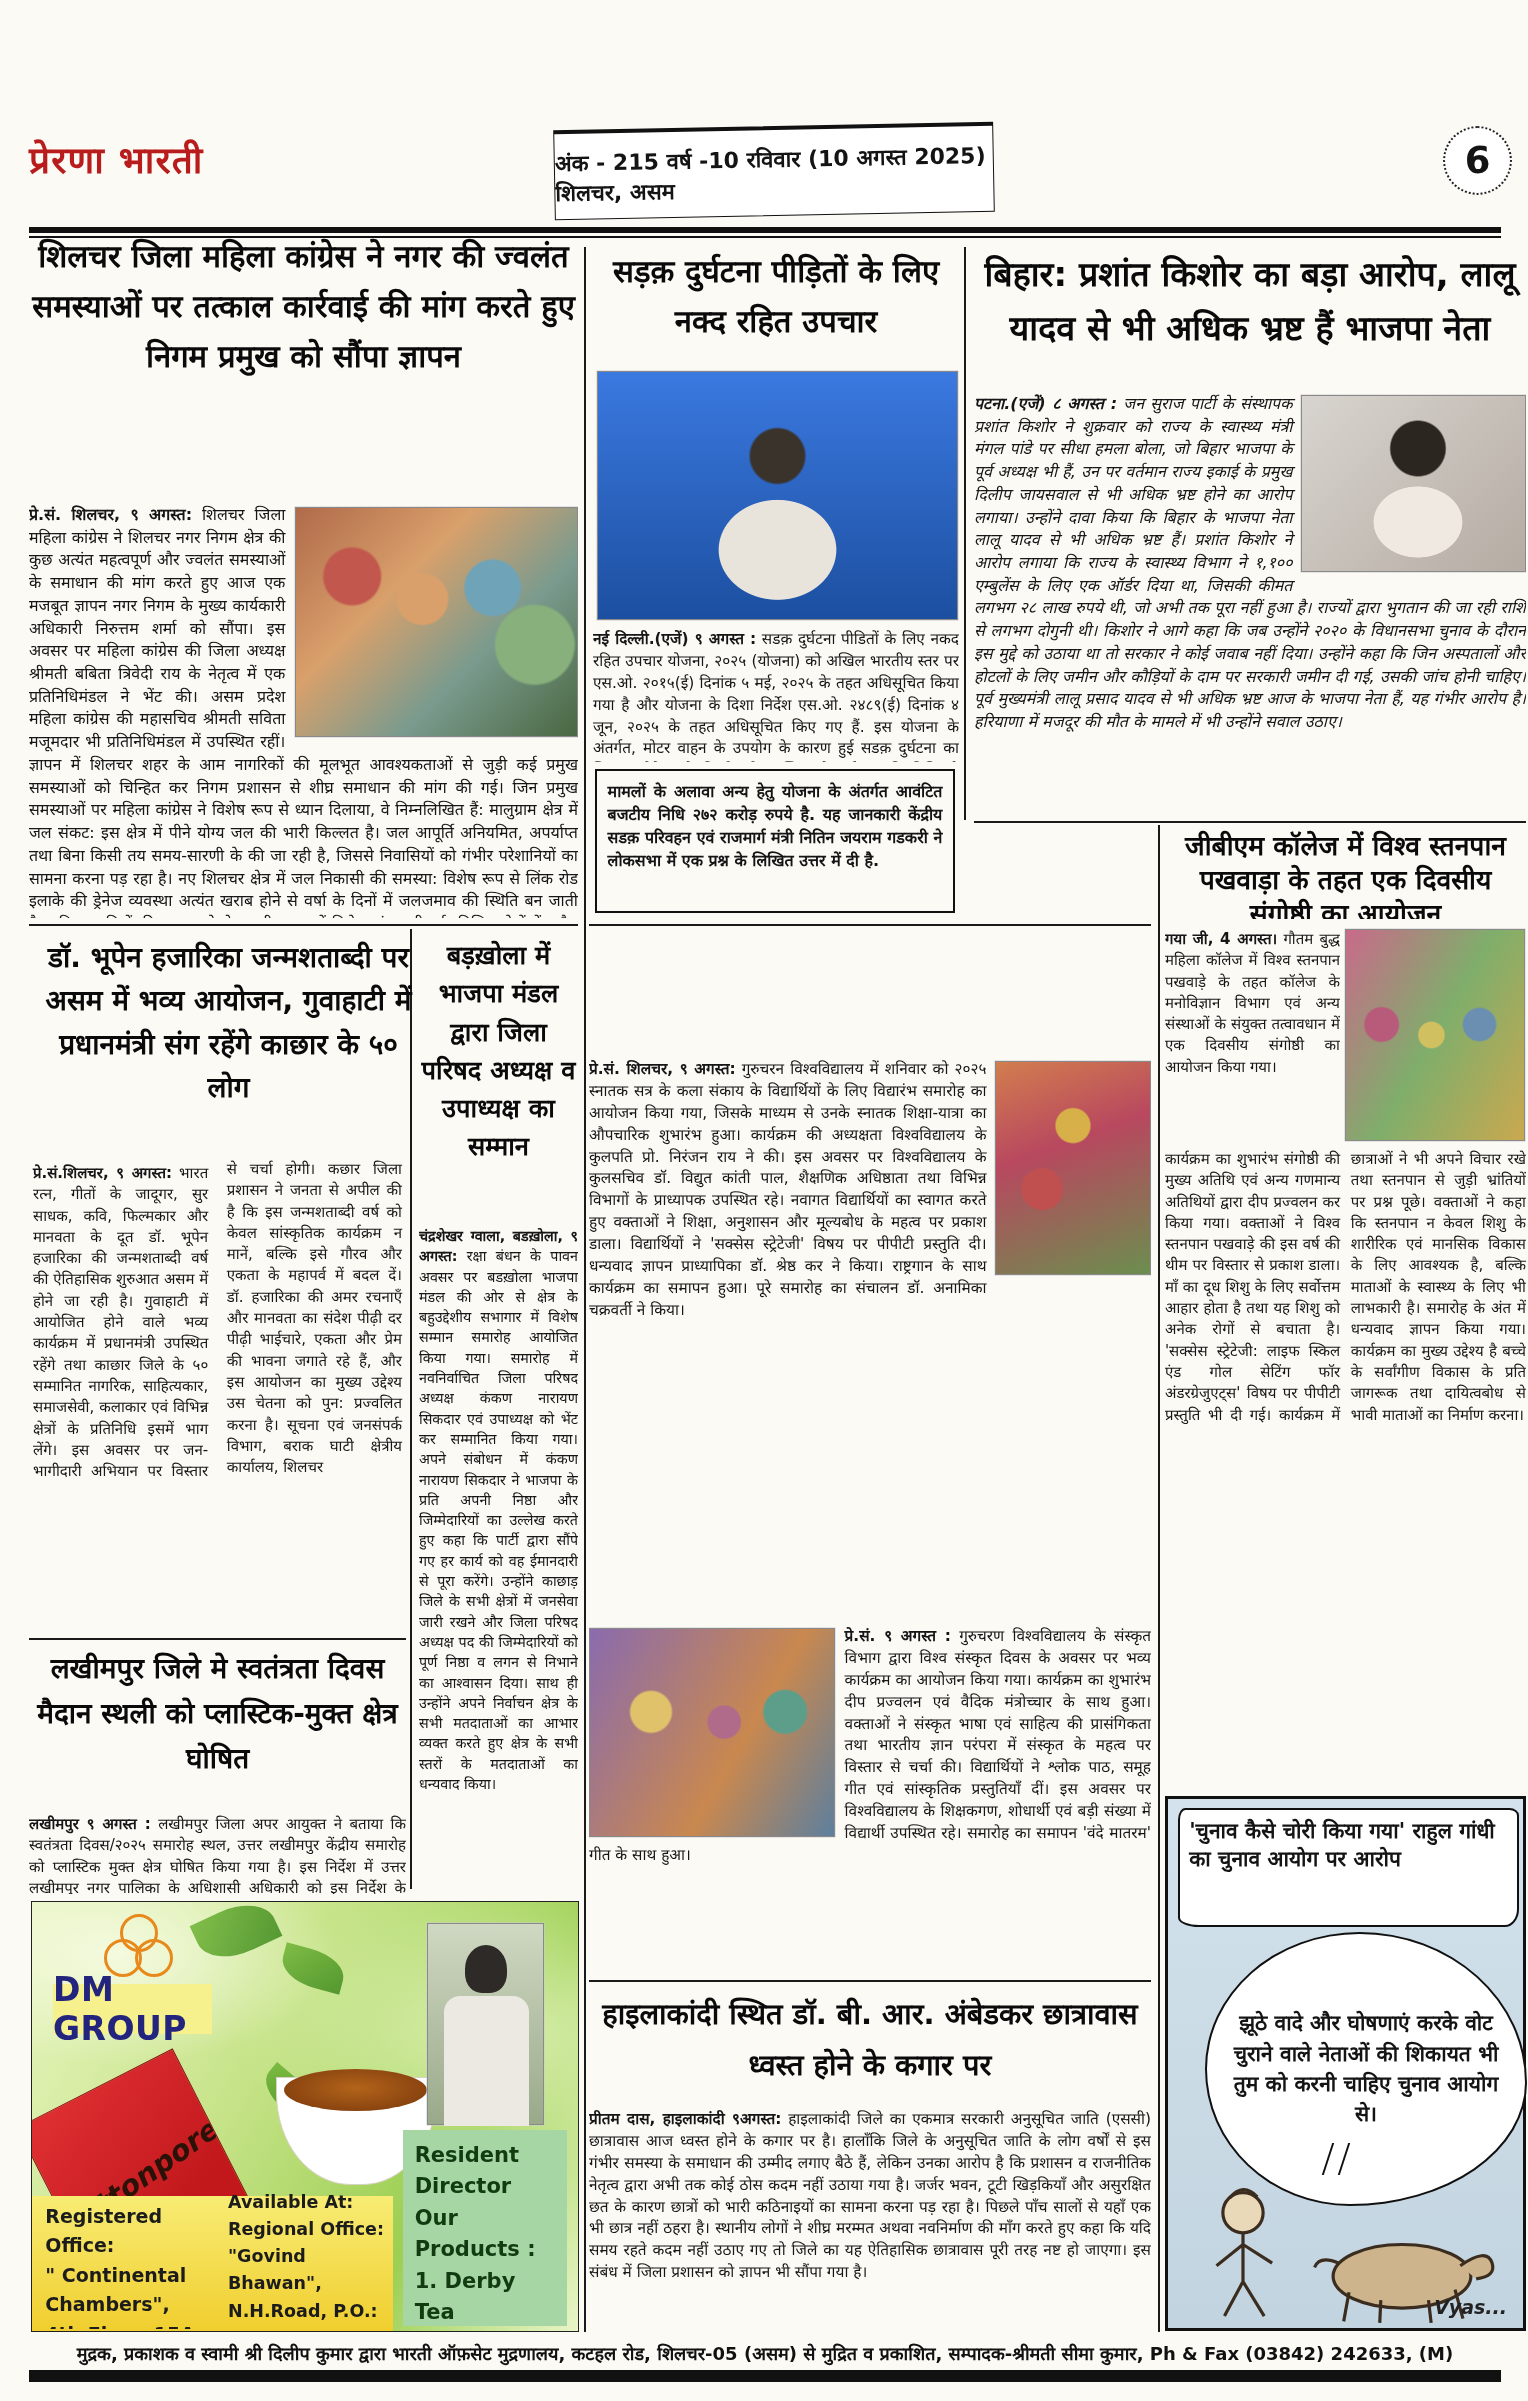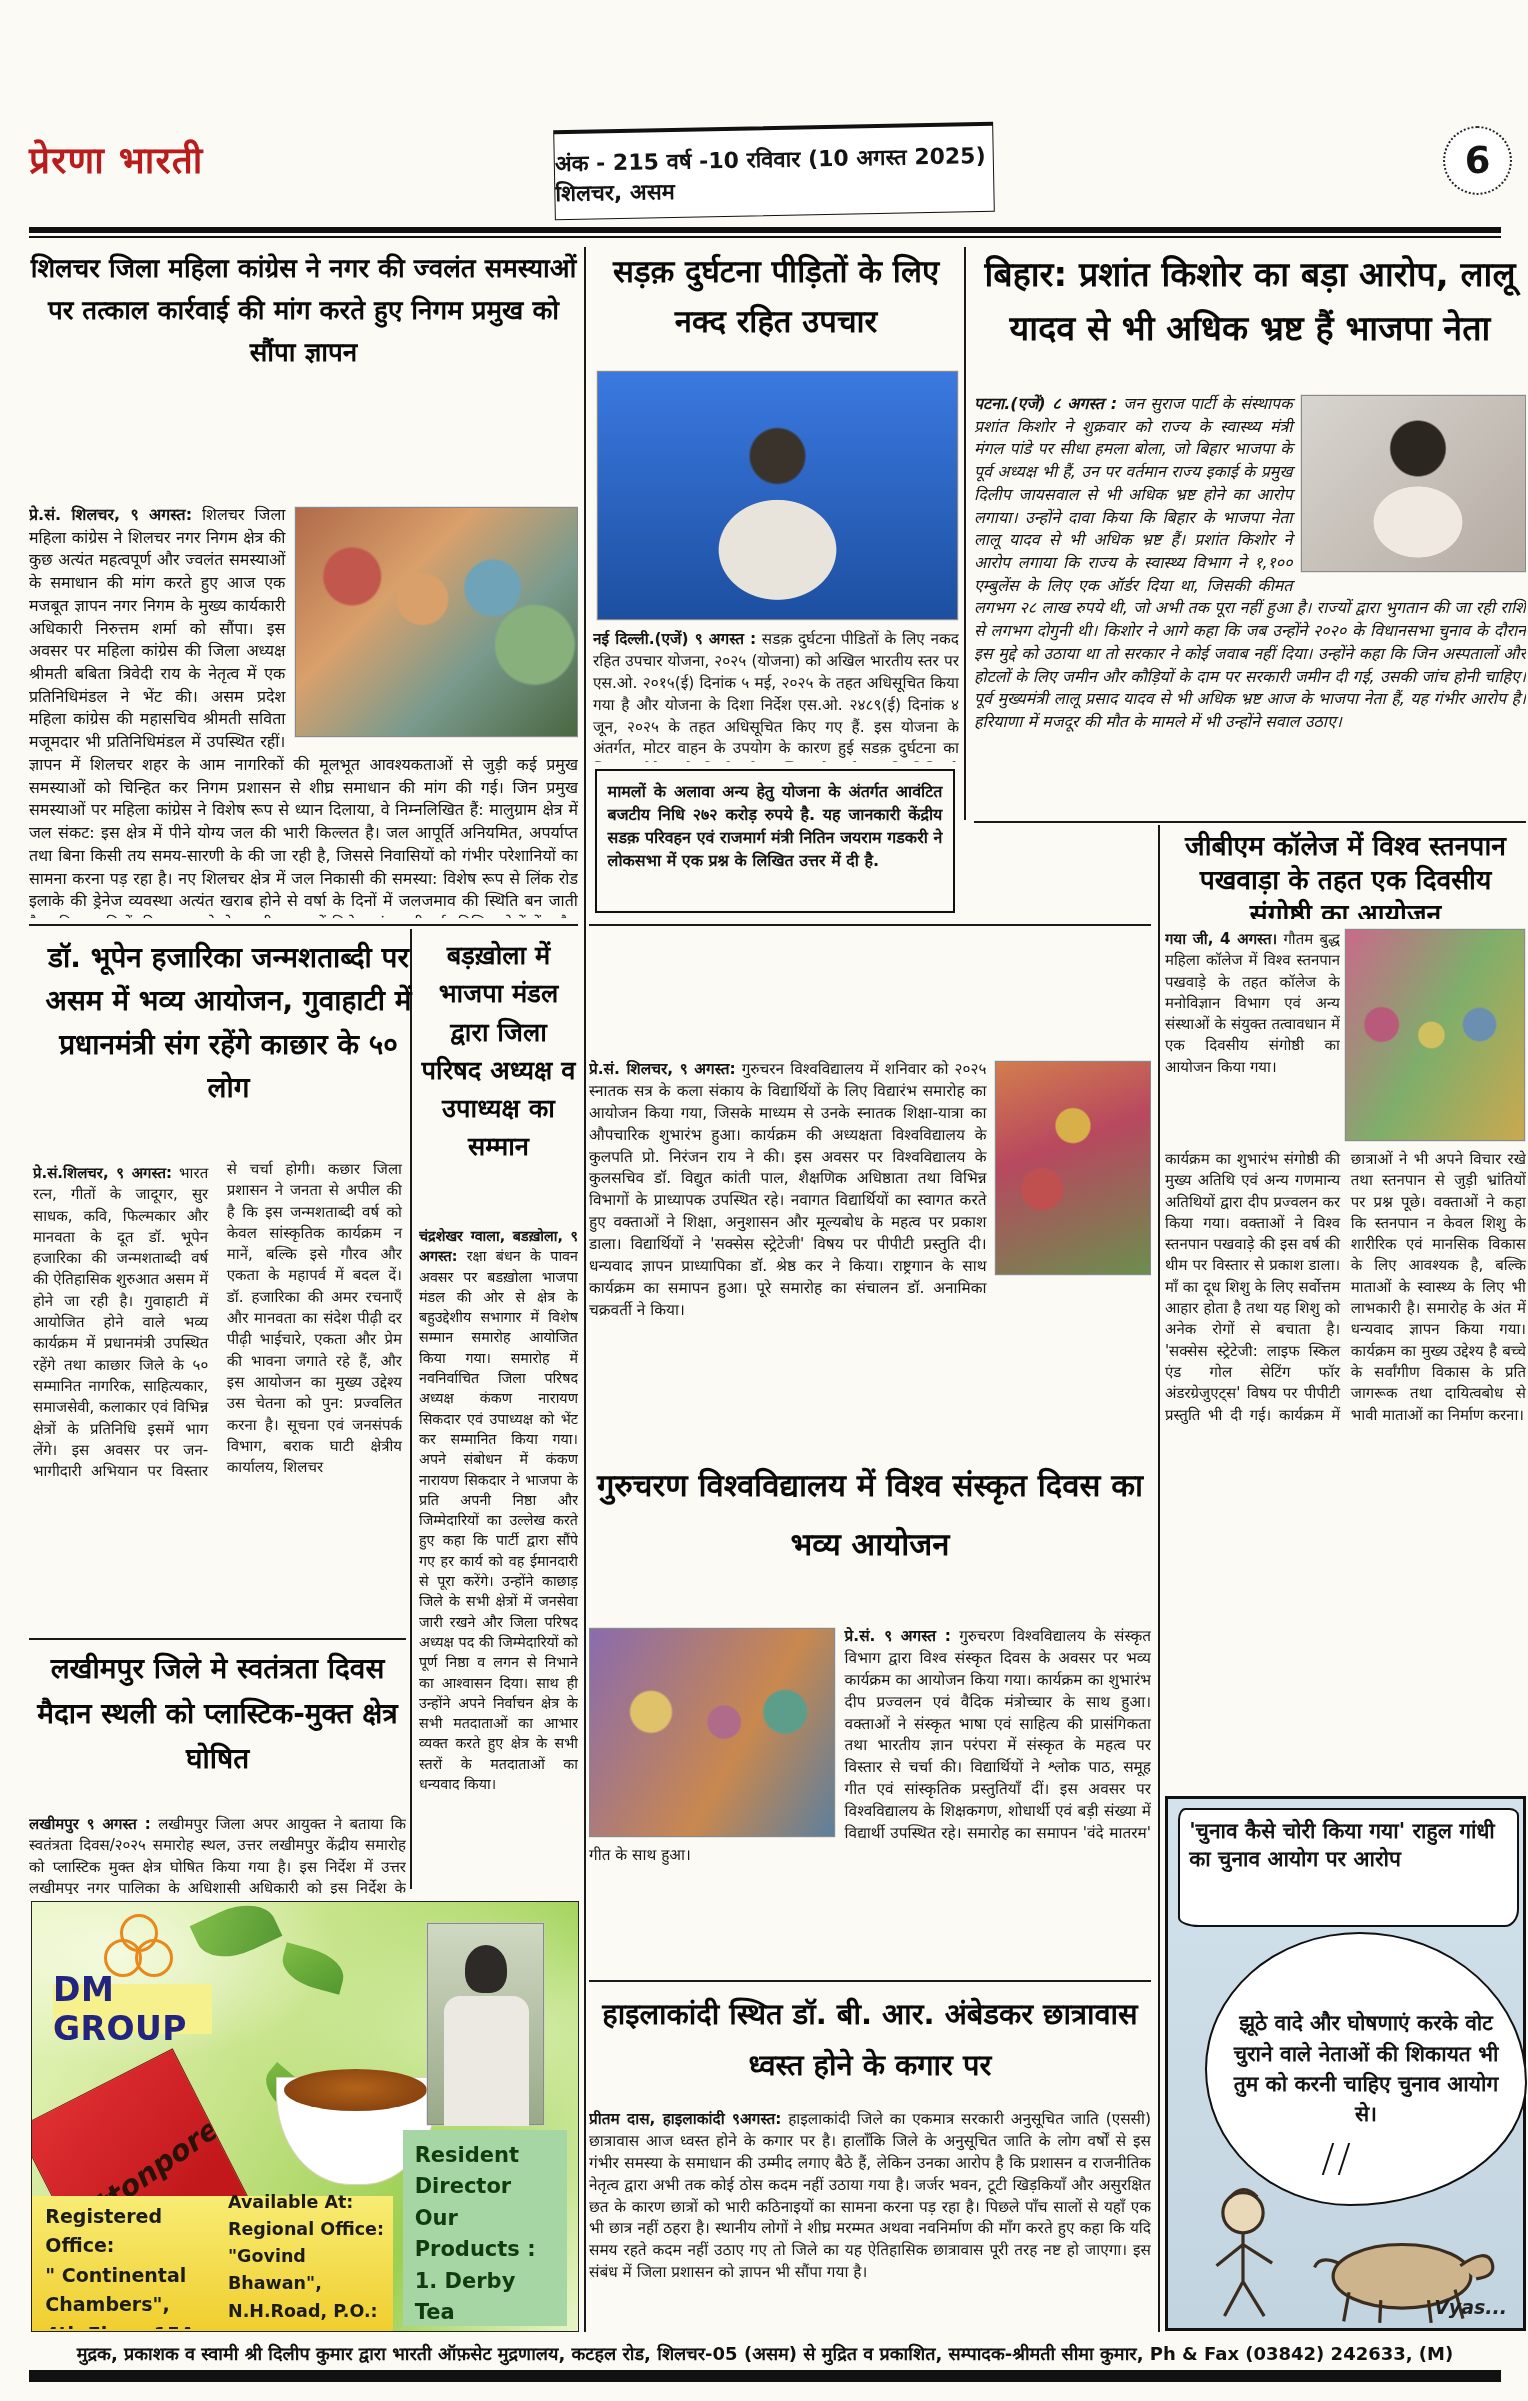--- a/index.html
+++ b/index.html
@@ -54,21 +54,21 @@
   <div class="abs page-badge" style="left:1443px;top:126px;width:69px;height:69px;">
     <span>6</span>
   </div>
   <div class="abs" style="left:29px;top:227px;width:1472px;height:0;border-top:6.4px solid #111;border-bottom:2.1px solid #111;padding-top:3.2px;"></div>
 
   <div class="vrule" style="left:584px;top:247px;height:2085px;"></div>
   <div class="vrule" style="left:964px;top:247px;height:573px;"></div>
   <div class="vrule" style="left:1158px;top:825px;height:1507px;"></div>
   <div class="vrule" style="left:410px;top:929px;height:960px;"></div>
 
-  <div class="abs hl" style="left:29px;top:247px;width:549px;height:249px;font-size:26px;line-height:1.62;">शिलचर जिला महिला कांग्रेस ने नगर की ज्वलंत समस्याओं पर तत्काल कार्रवाई की मांग करते हुए निगम प्रमुख को सौंपा ज्ञापन</div>
+  <div class="abs hl" style="left:29px;top:231px;width:549px;height:249px;font-size:31px;line-height:1.62;">शिलचर जिला महिला कांग्रेस ने नगर की ज्वलंत समस्याओं पर तत्काल कार्रवाई की मांग करते हुए निगम प्रमुख को सौंपा ज्ञापन</div>
   <div class="abs body-text" style="left:29px;top:504px;width:549px;height:414px;">
     <div class="photo" style="float:right;width:281px;height:228px;margin:3.2px 0 7.4px 9.6px;background:
         radial-gradient(circle at 20% 30%,#c2574d 0 10%,transparent 11%),
         radial-gradient(circle at 45% 40%,#d9a06b 0 12%,transparent 13%),
         radial-gradient(circle at 70% 35%,#6fa3b8 0 11%,transparent 12%),
         radial-gradient(circle at 85% 60%,#88b07c 0 14%,transparent 15%),
         linear-gradient(135deg,#b06a4a 0%,#d9a06b 35%,#7a9b8e 65%,#4a6741 100%);"></div>
     <p style="margin:0;"><span class="dateline">प्रे.सं. शिलचर, ९ अगस्त:</span>
     <span>शिलचर जिला महिला कांग्रेस ने शिलचर नगर निगम क्षेत्र की कुछ अत्यंत महत्वपूर्ण और ज्वलंत समस्याओं के समाधान की मांग करते हुए आज एक मजबूत ज्ञापन नगर निगम के मुख्य कार्यकारी अधिकारी निरुत्तम शर्मा को सौंपा। इस अवसर पर महिला कांग्रेस की जिला अध्यक्ष श्रीमती बबिता त्रिवेदी राय के नेतृत्व में एक प्रतिनिधिमंडल ने भेंट की। असम प्रदेश महिला कांग्रेस की महासचिव श्रीमती सविता मजूमदार भी प्रतिनिधिमंडल में उपस्थित रहीं। ज्ञापन में शिलचर शहर के आम नागरिकों की मूलभूत आवश्यकताओं से जुड़ी कई प्रमुख समस्याओं को चिन्हित कर निगम प्रशासन से शीघ्र समाधान की मांग की गई। जिन प्रमुख समस्याओं पर महिला कांग्रेस ने विशेष रूप से ध्यान दिलाया, वे निम्नलिखित हैं: मालुग्राम क्षेत्र में जल संकट: इस क्षेत्र में पीने योग्य जल की भारी किल्लत है। जल आपूर्ति अनियमित, अपर्याप्त तथा बिना किसी तय समय-सारणी के की जा रही है, जिससे निवासियों को गंभीर परेशानियों का सामना करना पड़ रहा है। नए शिलचर क्षेत्र में जल निकासी की समस्या: विशेष रूप से लिंक रोड इलाके की ड्रेनेज व्यवस्था अत्यंत खराब होने से वर्षा के दिनों में जलजमाव की स्थिति बन जाती है। महिला यात्रियों की सुरक्षा को लेकर भी ज्ञापन में विशेष मांग रखी गई। विभिन्न क्षेत्रों में अवैध पार्किंग और अतिक्रमण के कारण आवागमन बाधित हो रहा है। उपरोक्त सभी बिंदुओं पर तत्काल कार्रवाई हेतु प्रेषित की गई हैं। प्रतिनिधिमंडल में अन्य प्रमुख सदस्य थे: यशोदा सिन्हा (सामान्य सचिव - प्रशासन), झूमा दास, पुष्पावती राय, जोली रानी दास एवं अन्य महिला कार्यकर्ताएं।</span></p>
   </div>
@@ -171,21 +171,20 @@
 
   <div class="abs body-text" style="left:589px;top:1059px;width:562px;height:387px;font-size:15.4px;">
     <div class="photo" style="float:right;width:154px;height:212px;margin:2.1px 0 6.4px 8.5px;background:
         radial-gradient(circle at 50% 30%,#d8b04a 0 10%,transparent 11%),
         radial-gradient(circle at 30% 60%,#c05050 0 12%,transparent 13%),
         linear-gradient(160deg,#d27d4e 0%,#b8485f 40%,#6b8e4e 100%);"></div>
     <p style="margin:0;"><span class="dateline">प्रे.सं. शिलचर, ९ अगस्त:</span>
     <span>गुरुचरन विश्वविद्यालय में शनिवार को २०२५ स्नातक सत्र के कला संकाय के विद्यार्थियों के लिए विद्यारंभ समारोह का आयोजन किया गया, जिसके माध्यम से उनके स्नातक शिक्षा-यात्रा का औपचारिक शुभारंभ हुआ। कार्यक्रम की अध्यक्षता विश्वविद्यालय के कुलपति प्रो. निरंजन राय ने की। इस अवसर पर विश्वविद्यालय के कुलसचिव डॉ. विद्युत कांती पाल, शैक्षणिक अधिष्ठाता तथा विभिन्न विभागों के प्राध्यापक उपस्थित रहे। नवागत विद्यार्थियों का स्वागत करते हुए वक्ताओं ने शिक्षा, अनुशासन और मूल्यबोध के महत्व पर प्रकाश डाला। विद्यार्थियों ने 'सक्सेस स्ट्रेटेजी' विषय पर पीपीटी प्रस्तुति दी। धन्यवाद ज्ञापन प्राध्यापिका डॉ. श्रेष्ठ कर ने किया। राष्ट्रगान के साथ कार्यक्रम का समापन हुआ। पूरे समारोह का संचालन डॉ. अनामिका चक्रवर्ती ने किया।</span></p>
   </div>
 
-  <div class="abs hl" style="left:589px;top:1456px;width:562px;height:159px;font-size:31px;line-height:1.9;">गुरुचरण विश्वविद्यालय में विश्व संस्कृत दिवस का भव्य आयोजन</div>
   <div class="abs body-text" style="left:589px;top:1626px;width:562px;height:348px;font-size:15.4px;">
     <div class="photo" style="float:left;width:244px;height:207px;margin:2.1px 9.6px 5.3px 0;background:
         radial-gradient(circle at 25% 40%,#e0c26a 0 9%,transparent 10%),
         radial-gradient(circle at 55% 45%,#b06a8a 0 9%,transparent 10%),
         radial-gradient(circle at 80% 40%,#5d9e8a 0 9%,transparent 10%),
         linear-gradient(120deg,#8a6bae 0%,#c9884f 60%,#5d7f9e 100%);"></div>
     <p style="margin:0;"><span class="dateline">प्रे.सं. ९ अगस्त :</span>
     <span>गुरुचरण विश्वविद्यालय के संस्कृत विभाग द्वारा विश्व संस्कृत दिवस के अवसर पर भव्य कार्यक्रम का आयोजन किया गया। कार्यक्रम का शुभारंभ दीप प्रज्वलन एवं वैदिक मंत्रोच्चार के साथ हुआ। वक्ताओं ने संस्कृत भाषा एवं साहित्य की प्रासंगिकता तथा भारतीय ज्ञान परंपरा में संस्कृत के महत्व पर विस्तार से चर्चा की। विद्यार्थियों ने श्लोक पाठ, समूह गीत एवं सांस्कृतिक प्रस्तुतियाँ दीं। इस अवसर पर विश्वविद्यालय के शिक्षकगण, शोधार्थी एवं बड़ी संख्या में विद्यार्थी उपस्थित रहे। समारोह का समापन 'वंदे मातरम' गीत के साथ हुआ।</span></p>
   </div>
 

